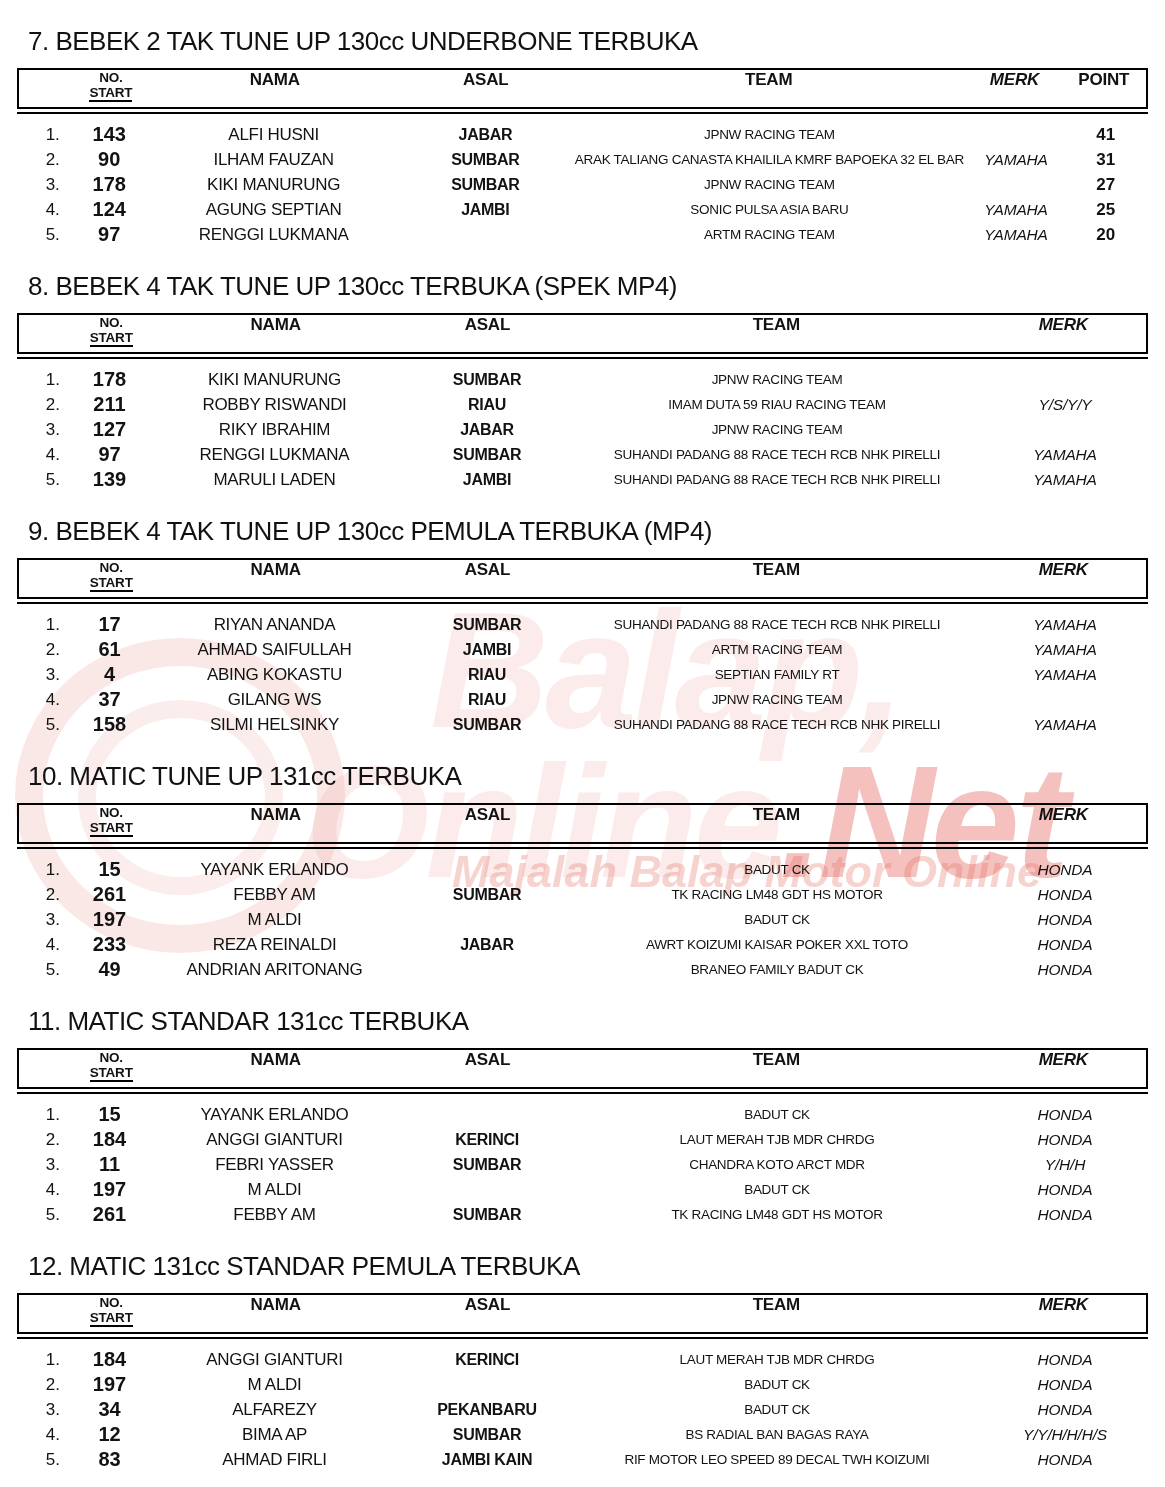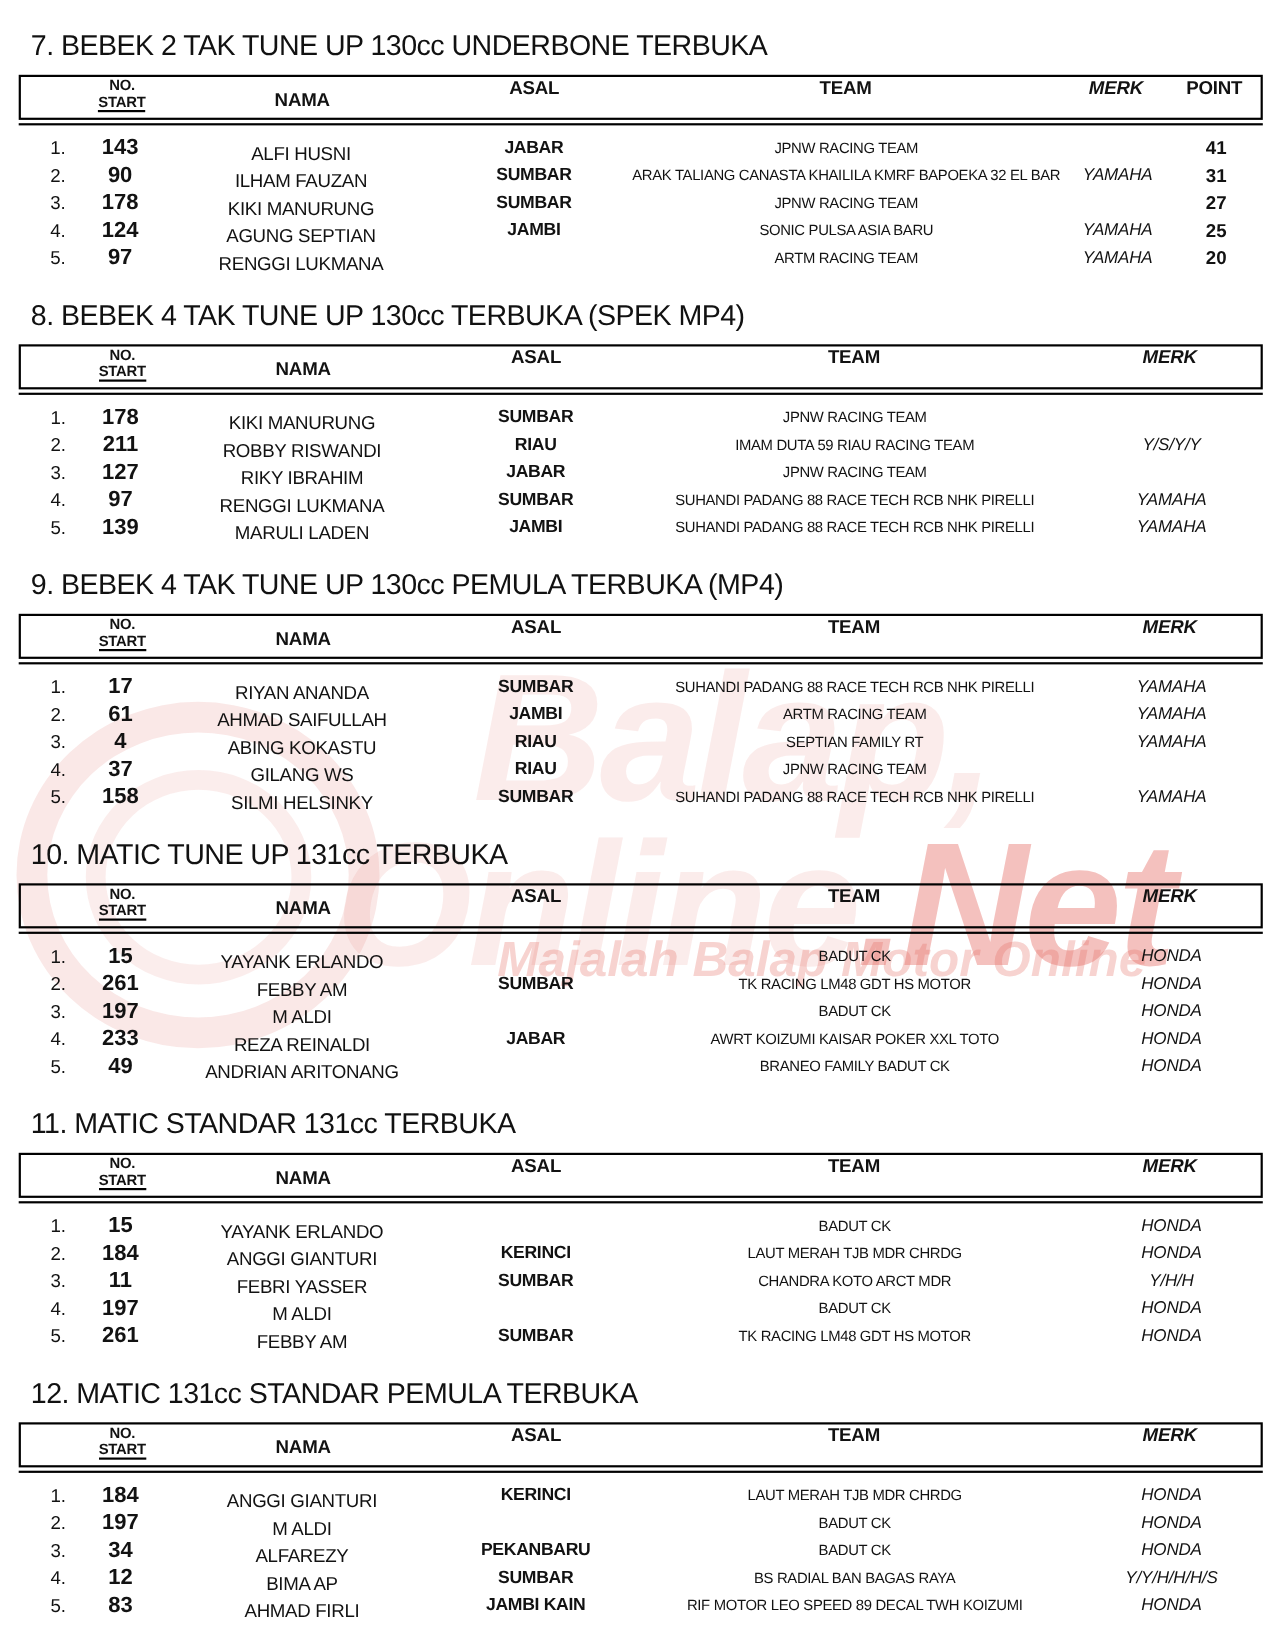--- a/index.html
+++ b/index.html
@@ -49,21 +49,21 @@
     border:2px solid #000; height:41px;
     display:flex; align-items:flex-start; background:transparent;
   }
   .double-line { height:2px; background:#000; margin-top:3px; }
   .tbody { margin-top:8px; }
   .row { display:flex; height:25px; align-items:center; }
 
   .cell { white-space:nowrap; text-align:center; }
   .c-rank    { width:55px;  text-align:right; padding-right:12px; }
   .c-nostart { width:75px; }
-  .c-nama    { width:255px;margin-top:11px; }
+  .c-nama    { width:255px; }
   .c-asal    { width:170px; }
   .c-team    { width:410px; }
   .c-merk    { width:166px;font-style:italic; }
   .c-point   { display:none; }
   .tbl.has-point .c-point { display:block; width:85px; }
   .tbl.has-point .c-team  { width:400px; }
   .tbl.has-point .c-merk  { width:95px;  }
 
   .hdr { font-weight:bold; font-size:17px; letter-spacing:-0.2px; }
   .nostart-hdr { display:flex; flex-direction:column; align-items:center; justify-content:center; }

